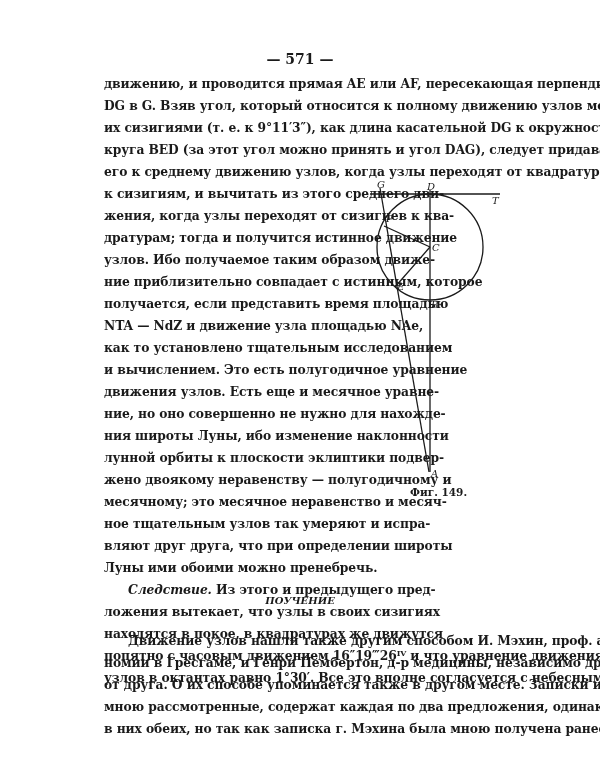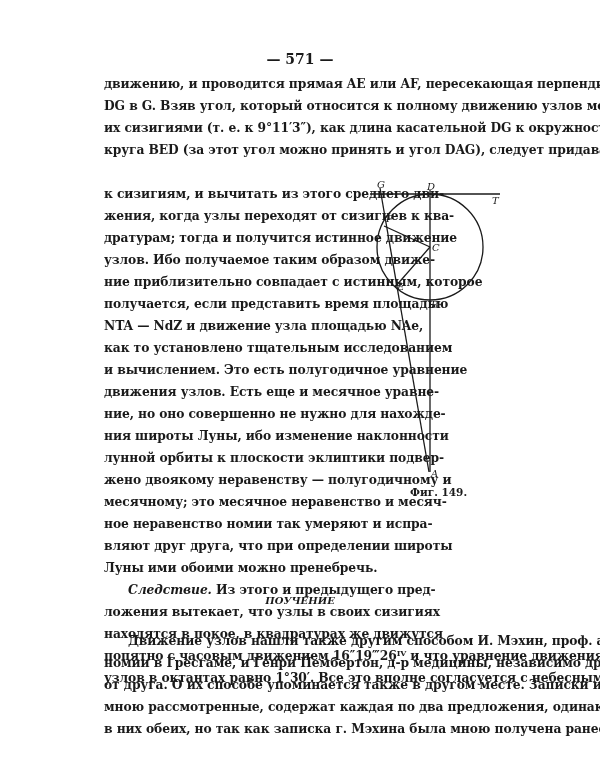--- a/index.html
+++ b/index.html
@@ -22,37 +22,38 @@
 <body>
 
 <div class="pg">
 
   <div class="pagenum">— 571 —</div>
 
   <div class="line full" style="top:69px">движению, и проводится прямая AE или AF, пересекающая перпендикуляр</div>
   <div class="line full" style="top:91px">DG в G. Взяв угол, который относится к полному движению узлов между</div>
   <div class="line full" style="top:113px">их сизигиями (т. е. к 9°11′3″), как длина касательной DG к окружности</div>
   <div class="line full" style="top:135px">круга BED (за этот угол можно принять и угол DAG), следует придавать</div>
+  <div class="line full" style="top:157px">его к среднему движению узлов, когда узлы переходят от квадратур</div>
 
   <div class="line narrow" style="top:179px">к сизигиям, и вычитать из этого среднего дви-</div>
   <div class="line narrow" style="top:201px">жения, когда узлы переходят от сизигиев к ква-</div>
   <div class="line narrow" style="top:223px">дратурам; тогда и получится истинное движение</div>
   <div class="line narrow" style="top:245px">узлов. Ибо получаемое таким образом движе-</div>
   <div class="line narrow" style="top:267px">ние приблизительно совпадает с истинным, которое</div>
   <div class="line narrow" style="top:289px">получается, если представить время площадью</div>
   <div class="line narrow" style="top:311px">NTA — NdZ и движение узла площадью NAe,</div>
   <div class="line narrow" style="top:333px">как то установлено тщательным исследованием</div>
   <div class="line narrow" style="top:355px">и вычислением. Это есть полугодичное уравнение</div>
   <div class="line narrow" style="top:377px">движения узлов. Есть еще и месячное уравне-</div>
   <div class="line narrow" style="top:399px">ние, но оно совершенно не нужно для нахожде-</div>
   <div class="line narrow" style="top:421px">ния широты Луны, ибо изменение наклонности</div>
   <div class="line narrow" style="top:443px">лунной орбиты к плоскости эклиптики подвер-</div>
   <div class="line narrow" style="top:465px">жено двоякому неравенству — полугодичному и</div>
   <div class="line narrow" style="top:487px">месячному; это месячное неравенство и месяч-</div>
-  <div class="line narrow" style="top:509px">ное неравенство номии так умеряют и испра-</div>
+  <div class="line narrow" style="top:509px">ное тщательным узлов так умеряют и испра-</div>
   <div class="line narrow" style="top:531px">вляют друг друга, что при определении широты</div>
   <div class="line narrow last" style="top:553px">Луны ими обоими можно пренебречь.</div>
 
   <svg class="fig" width="150" height="310" viewBox="360 170 150 310">
     <g stroke="#1a1a1a" stroke-width="1.3" fill="none">
       <line x1="370" y1="190" x2="500" y2="190"></line>
       <circle cx="430" cy="243" r="53"></circle>
       <line x1="430" y1="186" x2="430" y2="468"></line>
       <line x1="380" y1="184" x2="429" y2="468"></line>
       <line x1="384" y1="222" x2="430" y2="243"></line>

